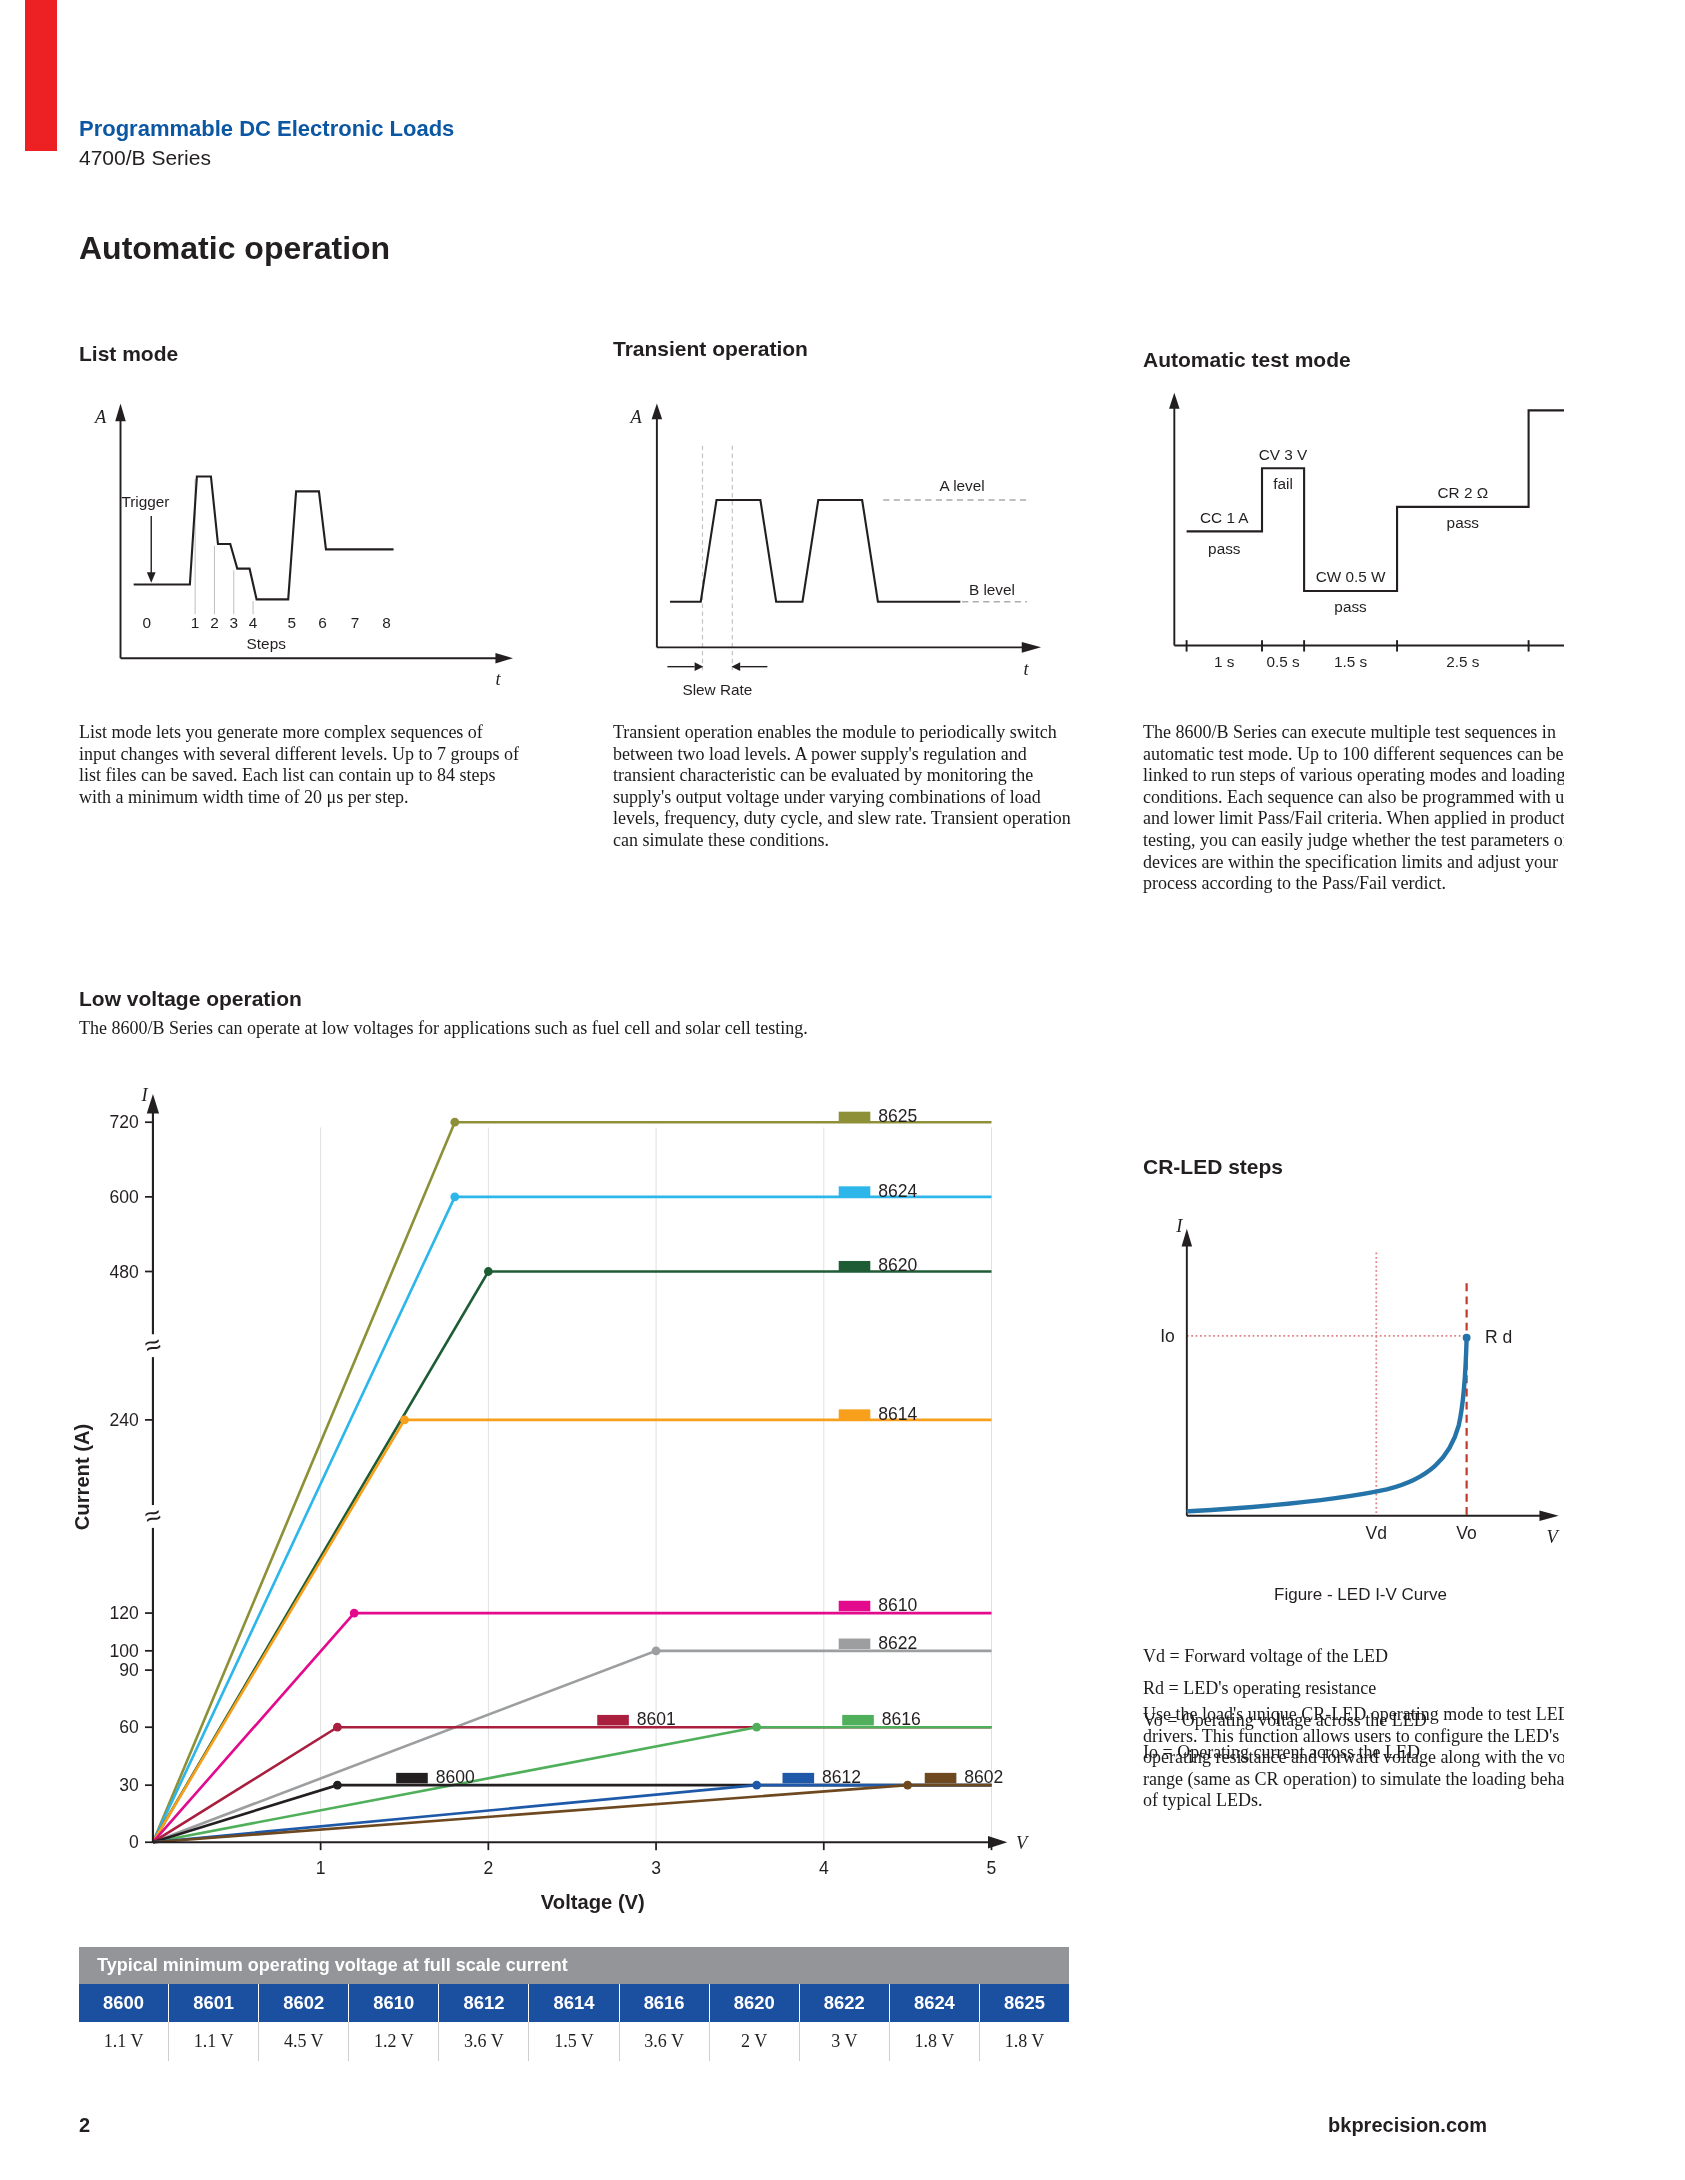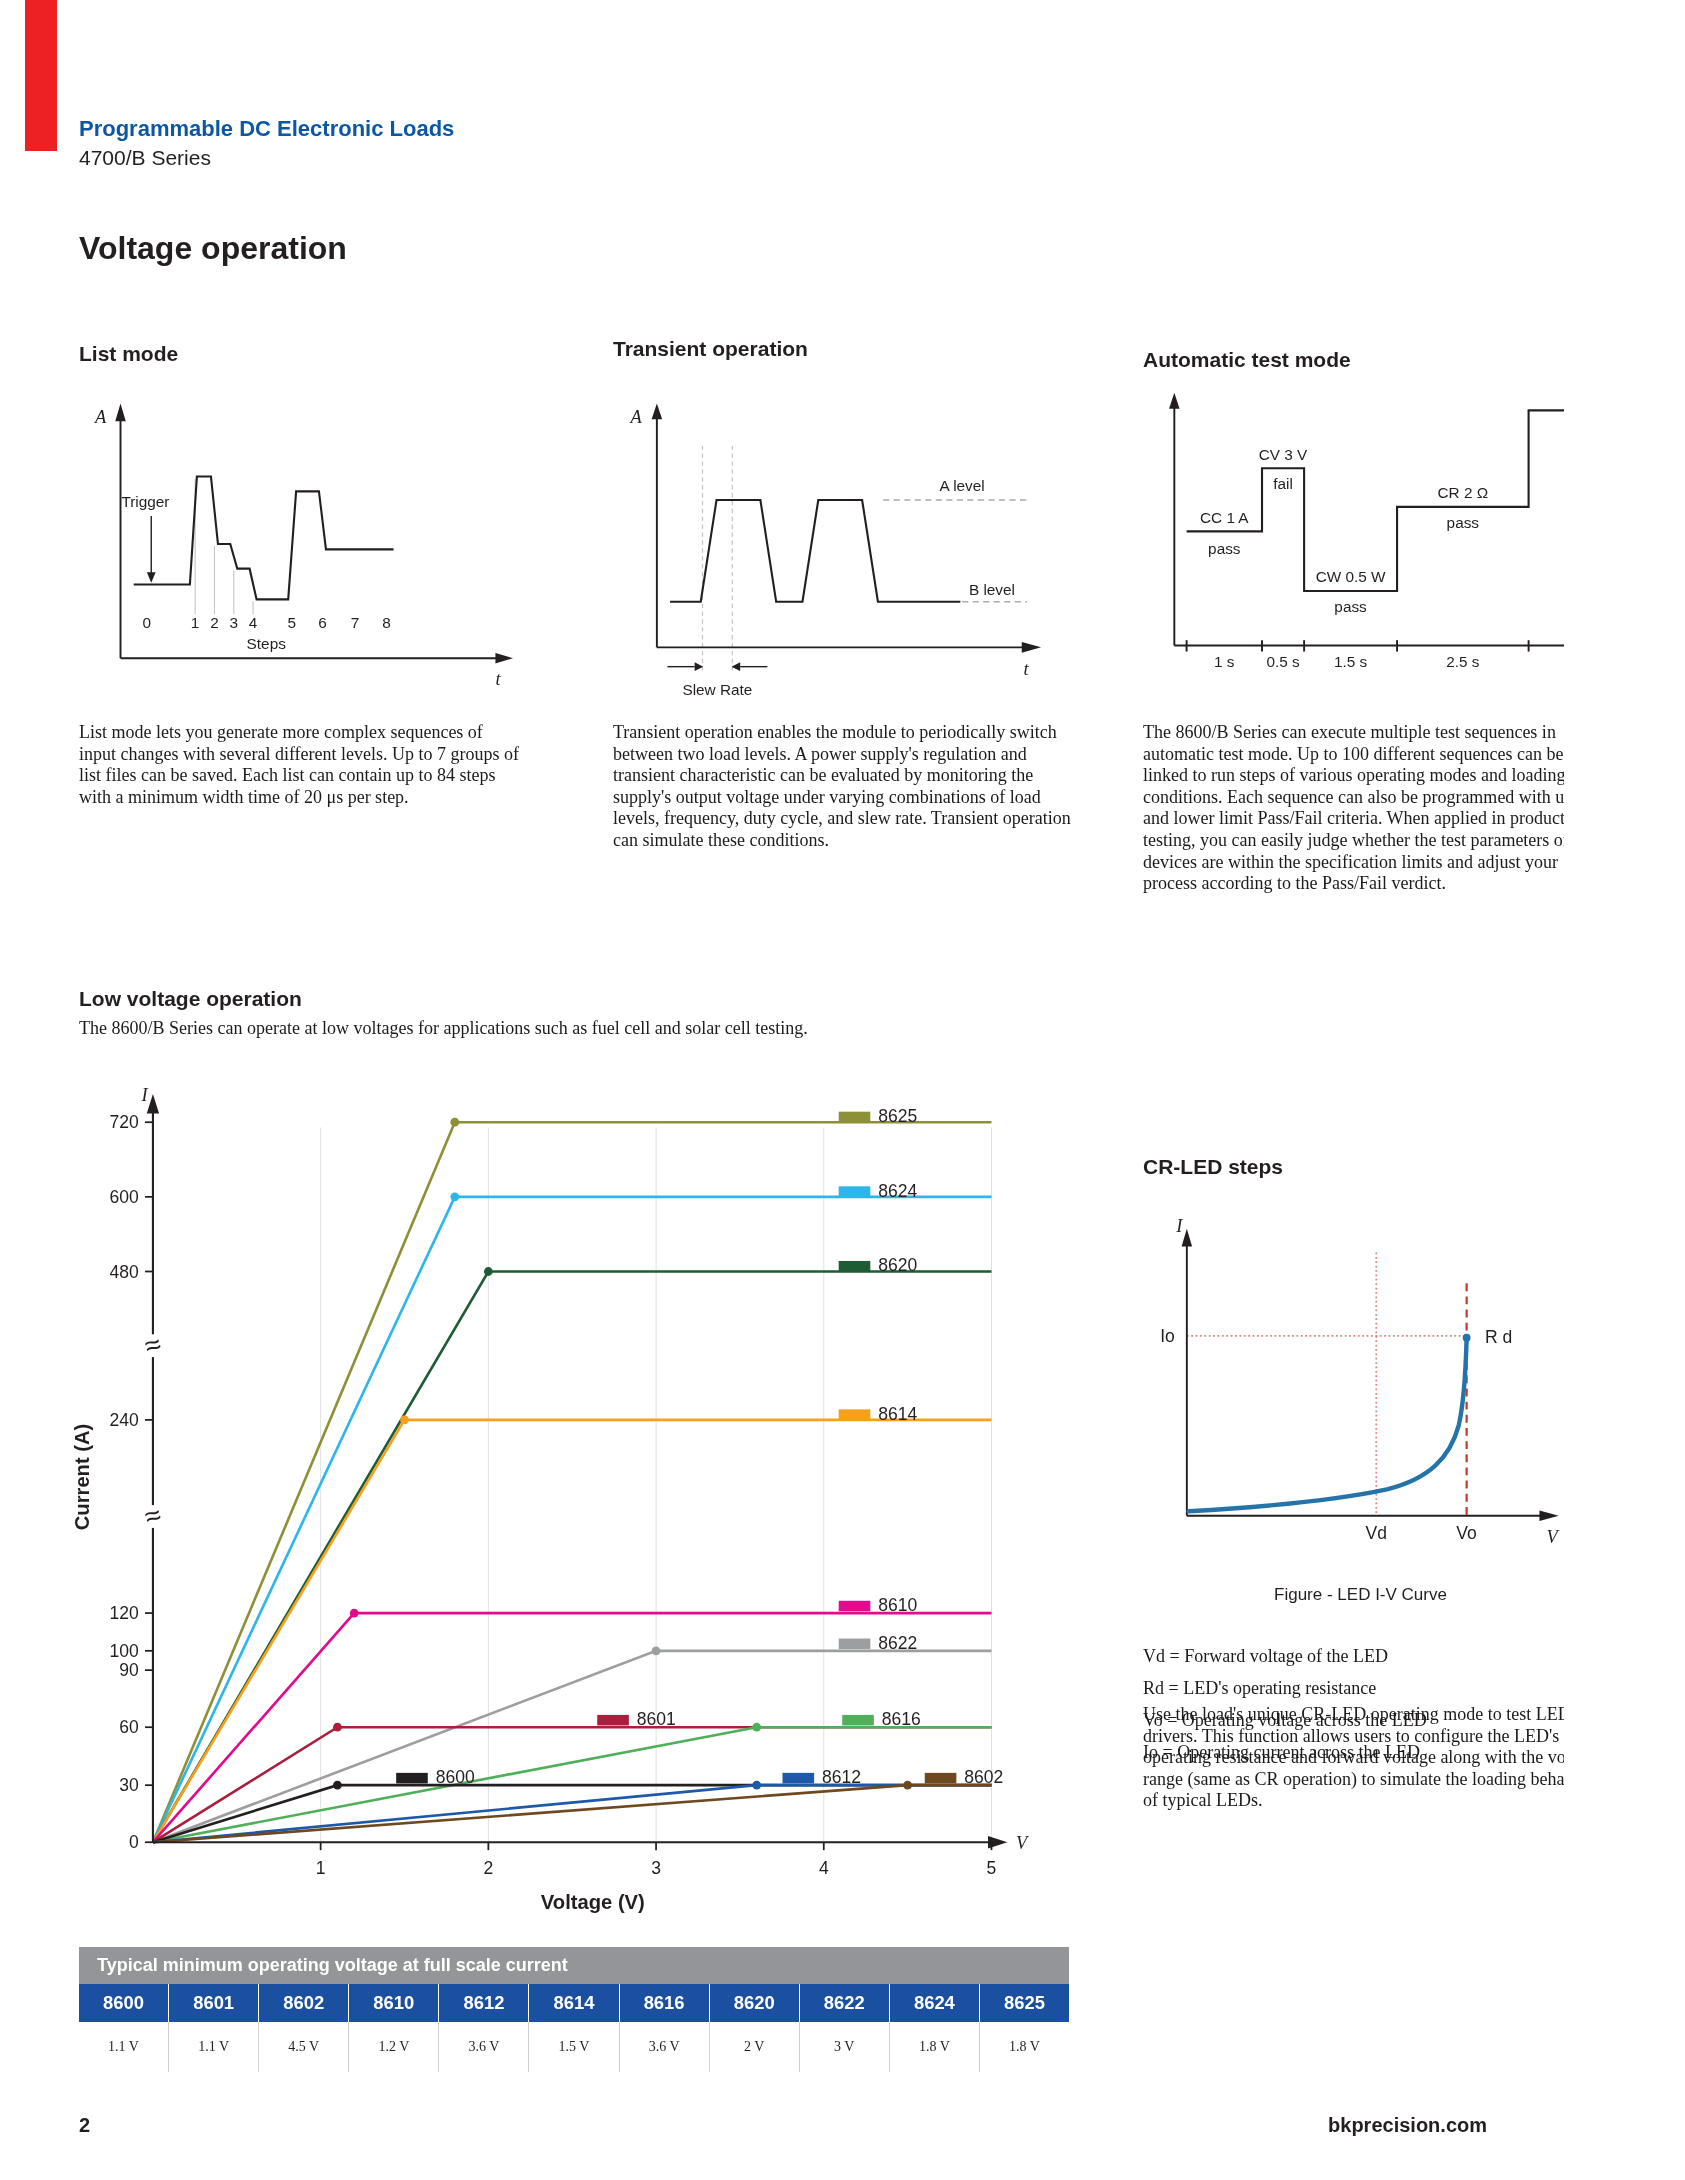--- a/index.html
+++ b/index.html
@@ -19,39 +19,39 @@
   .guide{stroke:#b5b5b5;stroke-width:1;}
   .dash-gray{stroke:#ababab;stroke-width:1.6;stroke-dasharray:7 5;fill:none;}
   .vdash{stroke:#c4c4c4;stroke-width:1.4;stroke-dasharray:5 4;fill:none;}
   .red-corner{left:24.6px;top:0;width:32px;height:151px;background:#ed2024;}
   .lv-table{position:absolute;left:79px;top:1947px;width:990px;}
   .lv-table-title{background:#939598;color:#ffffff;font-weight:bold;font-size:18px;padding:8px 18px;}
   .lv-table-models{display:flex;background:#1b4f9f;}
   .model-cell{flex:1;color:#ffffff;font-weight:bold;text-align:center;padding:8px 0;font-size:18.4px;border-right:1.8px solid #ffffff;}
   .model-cell:last-child{border-right:none;}
   .lv-table-values{display:flex;background:#ffffff;}
-  .value-cell{flex:1;text-align:center;padding:17px 0;font-size:14px;font-family:"Liberation Serif",serif;border-right:0.9px solid #cfcfcf;}
+  .value-cell{flex:1;text-align:center;padding:9px 0;font-size:18px;font-family:"Liberation Serif",serif;border-right:0.9px solid #cfcfcf;}
   .value-cell:last-child{border-right:none;}
   .led-caption{left:1150px;top:1585px;width:421px;text-align:center;font-size:17px;}
   .def-line{font-family:"Liberation Serif",serif;font-size:18px;line-height:32px;color:#1c1a1b;}
   .footer{font-weight:bold;font-size:20px;color:#231f20;}
 </style>
 </head>
 <body>
 
 <div class="page">
 
   <div class="abs red-corner"></div>
 
   <div class="abs" style="left:79px;top:116px;">
     <div class="brand1">Programmable DC Electronic Loads</div>
     <div class="brand2">4700/B Series</div>
   </div>
 
-  <div class="abs page-title" style="left:79px;top:230px;">Voltage operation</div>
+  <div class="abs page-title" style="left:79px;top:230px;">Automatic operation</div>
 
   <div class="abs heading" style="left:79px;top:342px;">List mode</div>
   <div class="abs heading" style="left:613px;top:337px;">Transient operation</div>
   <div class="abs heading" style="left:1143px;top:348px;">Automatic test mode</div>
 
   <svg class="abs" style="left:81px;top:393px;" width="439" height="303" viewBox="0 0 500 345">
     <line x1="130" y1="98" x2="130" y2="252" class="guide"></line>
     <line x1="152" y1="174" x2="152" y2="252" class="guide"></line>
     <line x1="174" y1="202" x2="174" y2="252" class="guide"></line>
     <line x1="196" y1="237" x2="196" y2="252" class="guide"></line>

